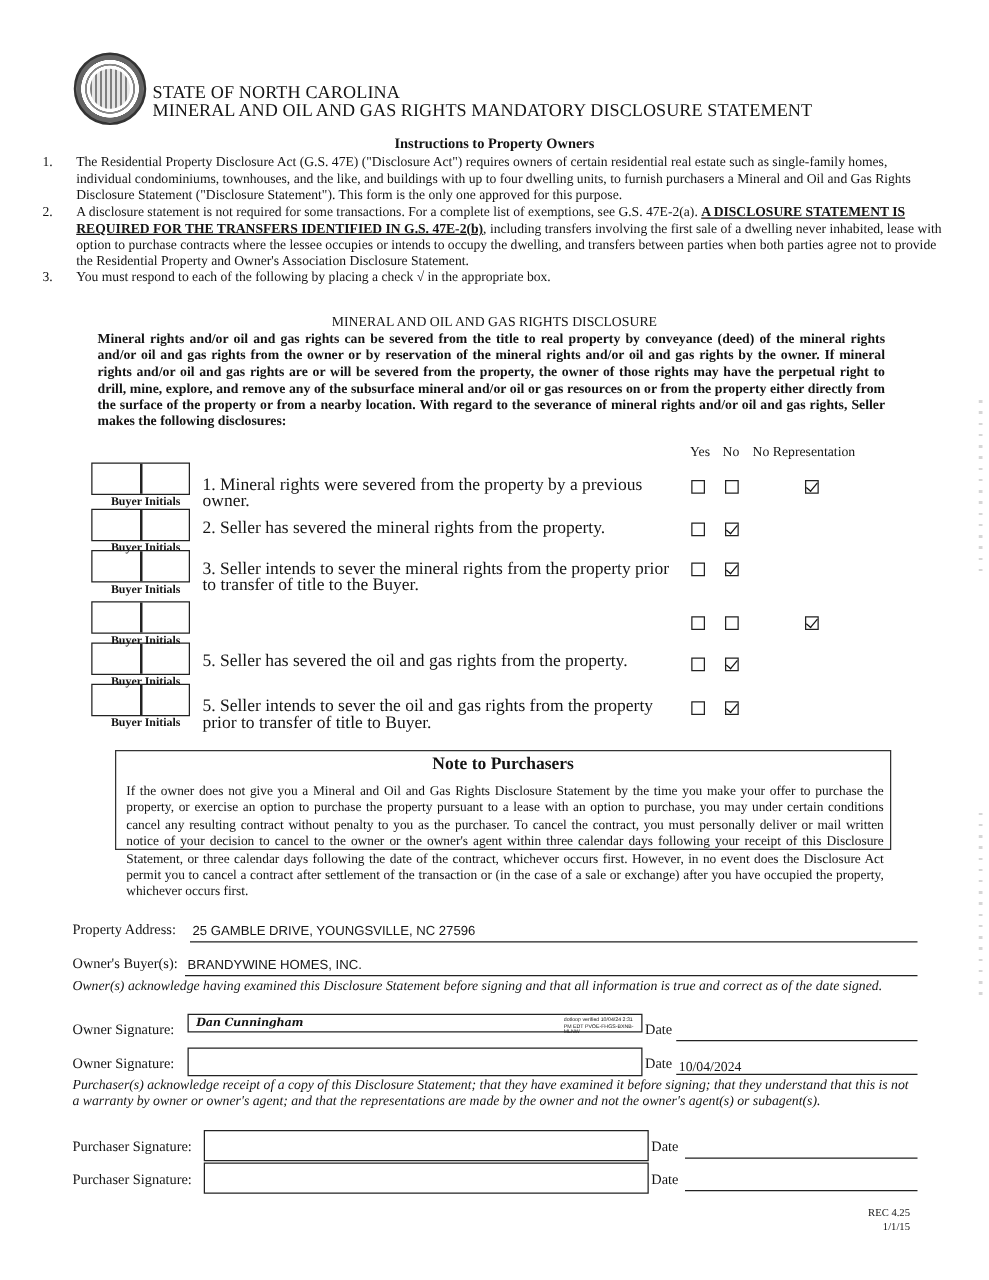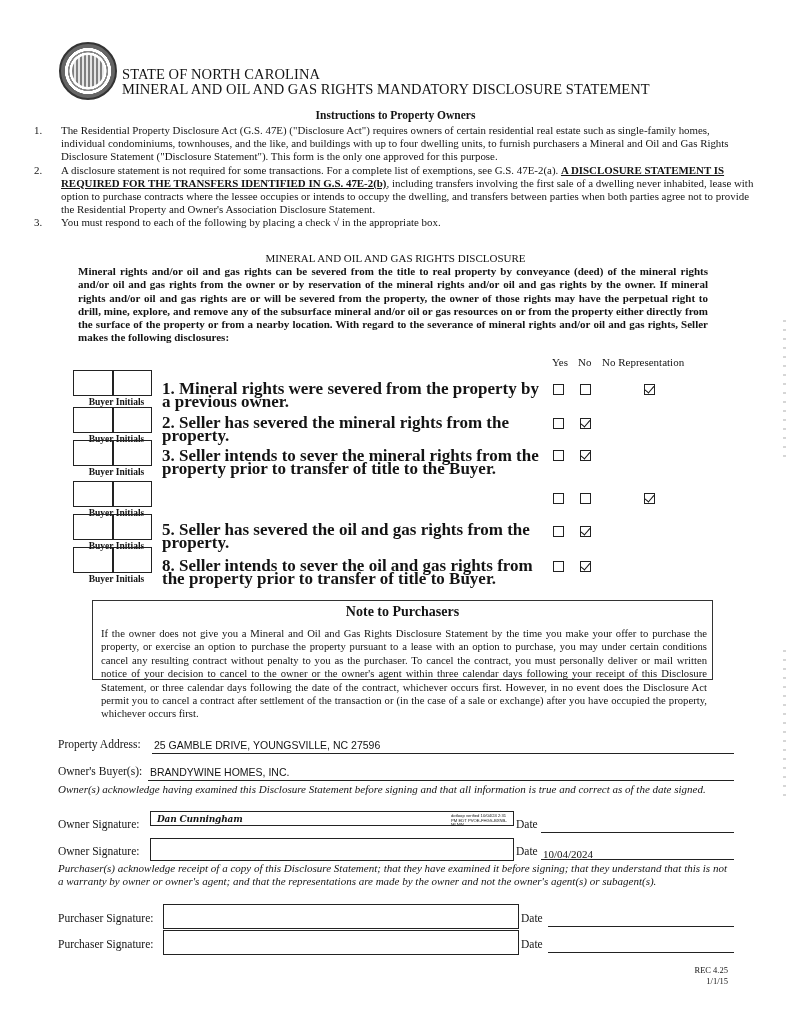--- a/index.html
+++ b/index.html
@@ -24,21 +24,21 @@
 
   .sec-head { left: 0; width: 791px; top: 252px; text-align: center; font-size: 11px; }
   .sec-para { left: 78px; top: 265px; width: 630px; font-size: 11px; line-height: 13.3px; font-weight: bold; text-align: justify; }
 
   
   .col-head { top: 356px; font-size: 11px; font-weight: normal; }
   .row { left: 73px; width: 640px; height: 40px; }
   .init { position: absolute; left: 0; top: 0; width: 79px; height: 26px; border: 1.5px solid #222; }
   .init::after { content: ""; position: absolute; left: 38px; top: 0; width: 1.5px; height: 100%; background: #222; }
   .init-label { position: absolute; left: 6px; top: 27px; width: 75px; text-align: center; font-size: 9.5px; font-weight: bold; }
-  .q-text { position: absolute; left: 89px; top: 9px; width: 380px; font-size: 17px; font-weight: bold; line-height: 13px; }
+  .q-text { position: absolute; left: 89px; top: 9px; width: 380px; font-size: 14px; font-weight: normal; line-height: 13px; }
   .cb { position: absolute; width: 11px; height: 11px; border: 1.5px solid #222; background: #fff; cursor: pointer; }
   .cb.checked::after { content: ""; position: absolute; left: 2px; top: -1px; width: 4px; height: 8px;
        border-right: 1.6px solid #111; border-bottom: 1.6px solid #111; transform: rotate(40deg); }
 
   
   .note-box { left: 92px; top: 600px; width: 621px; height: 80px; border: 1.5px solid #333; }
   .note-title { position: absolute; left: 0; width: 100%; top: 3px; text-align: center; font-size: 14px; font-weight: bold; }
   .note-text { position: absolute; left: 8px; top: 26px; width: 606px; font-size: 10.7px; line-height: 13.4px; text-align: justify; }
 
   
@@ -122,21 +122,21 @@
   <div class="init"></div>
   <div class="init-label">Buyer Initials</div>
   <div class="q-text">5. Seller has severed the oil and gas rights from the property.</div>
   <div class="cb" style="left:480px;top:12px;"></div>
   <div class="cb checked" style="left:507px;top:12px;"></div>
 </div>
 
 <div class="abs row" style="top:547px;">
   <div class="init"></div>
   <div class="init-label">Buyer Initials</div>
-  <div class="q-text" style="top:12px;">8. Seller intends to sever the oil and gas rights from the property prior to transfer of title to Buyer.</div>
+  <div class="q-text" style="top:12px;">5. Seller intends to sever the oil and gas rights from the property prior to transfer of title to Buyer.</div>
   <div class="cb" style="left:480px;top:14px;"></div>
   <div class="cb checked" style="left:507px;top:14px;"></div>
 </div>
 
 <div class="abs note-box">
   <div class="note-title">Note to Purchasers</div>
   <div class="note-text">If the owner does not give you a Mineral and Oil and Gas Rights Disclosure Statement by the time you make your offer to purchase the property, or exercise an option to purchase the property pursuant to a lease with an option to purchase, you may under certain conditions cancel any resulting contract without penalty to you as the purchaser. To cancel the contract, you must personally deliver or mail written notice of your decision to cancel to the owner or the owner's agent within three calendar days following your receipt of this Disclosure Statement, or three calendar days following the date of the contract, whichever occurs first. However, in no event does the Disclosure Act permit you to cancel a contract after settlement of the transaction or (in the case of a sale or exchange) after you have occupied the property, whichever occurs first.</div>
 </div>
 
 <div class="abs field-label" style="left:58px;top:738px;">Property Address:</div>

